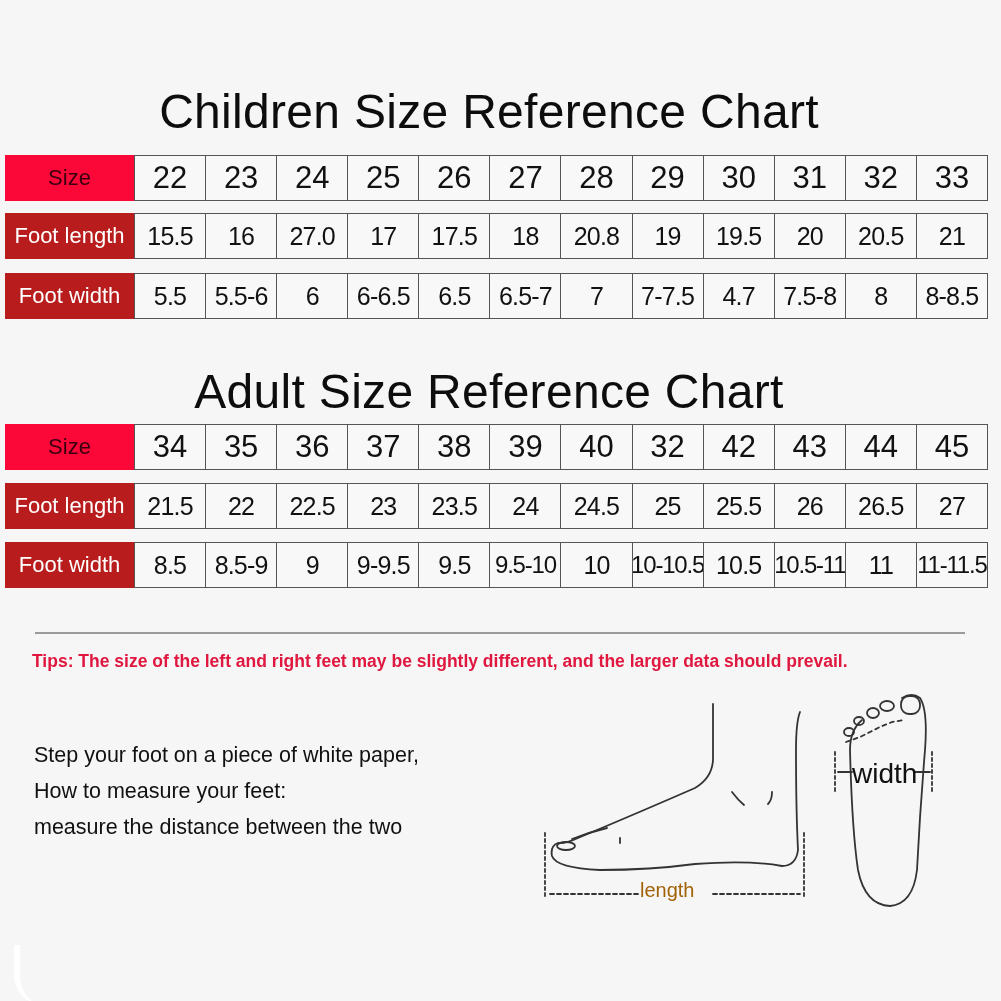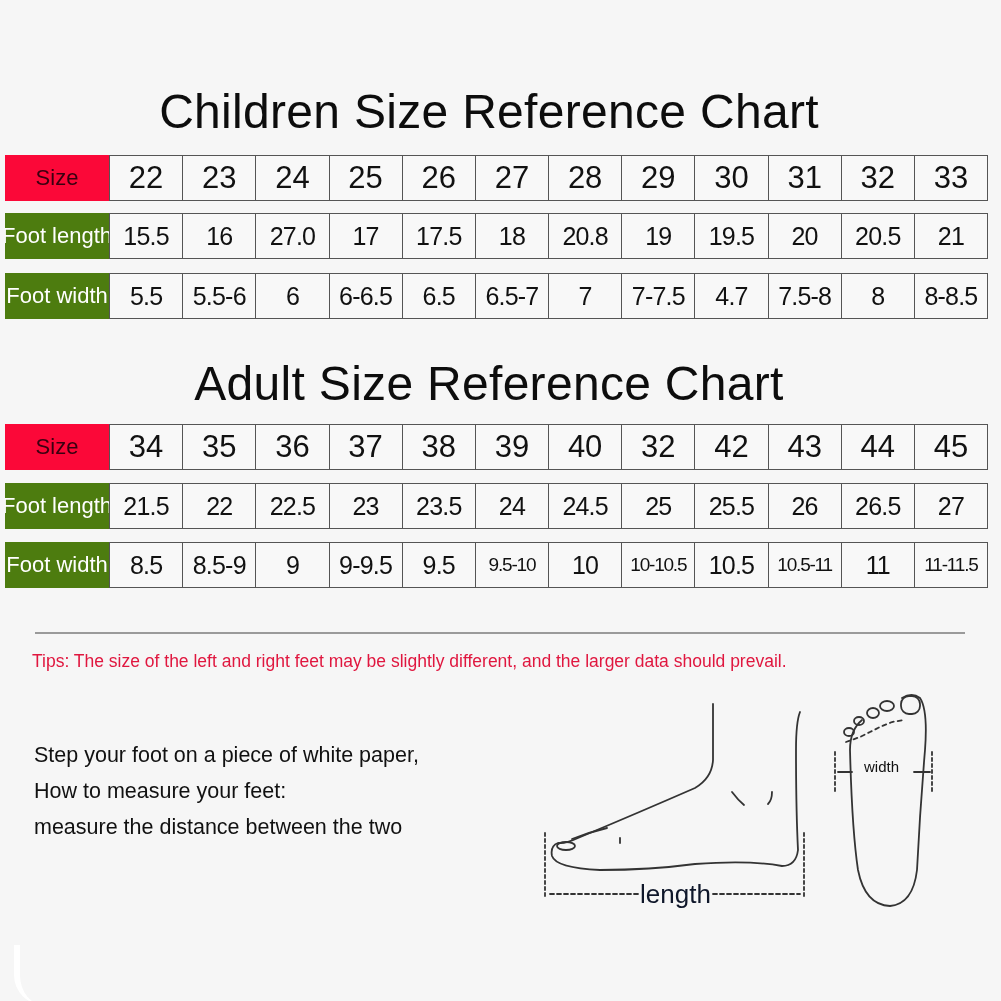--- a/index.html
+++ b/index.html
@@ -10,36 +10,36 @@
   .title {
     position:absolute; left:0; width:978px; text-align:center;
     font-size:48px; font-weight:normal; color:#0d0d0d; letter-spacing:0.3px;
   }
   .tbl { position:absolute; left:5px; width:983px; }
   .row {
     position:absolute; left:0; width:983px; height:46px; display:flex;
     box-sizing:border-box;
   }
   .row .lab {
-    width:104px; flex:none; height:100%; display:flex; align-items:center; justify-content:center;
+    width:129px; flex:none; height:100%; display:flex; align-items:center; justify-content:center;
     font-size:22px; box-sizing:border-box; white-space:nowrap; overflow:hidden;
   }
   .row .lab.red { background:#fb0838; color:#3a0010; }
-  .row .lab.dark { background:#4d7c0f; color:#ffffff; }
+  .row .lab.dark { background:#b91c1c; color:#ffffff; }
   .row .cells { flex:1; display:flex; height:100%; border:1.5px solid #555; border-left:none; box-sizing:border-box;align-items:center; }
   .row .cell {
     flex:1; height:100%; display:flex; align-items:center; justify-content:center;
     border-left:1.5px solid #555; box-sizing:border-box; background:#f8f8f8;
     font-size:25px; color:#111; white-space:nowrap; overflow:hidden; letter-spacing:-0.8px;
   }
   .row.size .cell { font-size:31px; letter-spacing:0; }
-  .row .cell.small { font-size:19px; letter-spacing:-1.2px; }
+  .row .cell.small { font-size:24px; letter-spacing:-1.2px; }
   .divider { position:absolute; left:35px; top:632px; width:930px; height:2px; background:#9a9a9a; }
   .tips {
-    position:absolute; left:32px; top:651px; font-size:17.5px; color:#e0173f; white-space:nowrap;
+    position:absolute; left:32px; top:651px; font-size:17.5px; color:#e0173f; white-space:nowrap;font-weight:bold;
   }
   .howto { position:absolute; left:34px; top:737px; font-size:21.5px; line-height:36px; color:#111; }
   .howto div { white-space:nowrap; }
   .diagram { position:absolute; left:520px; top:690px; width:480px; height:240px; }
   .corner { position:absolute; left:14px; top:945px; width:30px; height:60px;
     border-left:6px solid #fff; border-bottom-left-radius:30px; }
 </style>
 </head>
 <body>
 
@@ -92,21 +92,21 @@
       <div class="cell">7</div>
       <div class="cell">7-7.5</div>
       <div class="cell">4.7</div>
       <div class="cell">7.5-8</div>
       <div class="cell">8</div>
       <div class="cell">8-8.5</div>
     </div>
   </div>
 </div>
 
-<div class="title" style="top:356px">Adult Size Reference Chart</div>
+<div class="title" style="top:364px">Adult Size Reference Chart</div>
 
 <div class="tbl">
   <div class="row size" style="top:424px">
     <div class="lab red">Size</div>
     <div class="cells">
       <div class="cell">34</div>
       <div class="cell">35</div>
       <div class="cell">36</div>
       <div class="cell">37</div>
       <div class="cell">38</div>
@@ -186,17 +186,17 @@
     <ellipse cx="353" cy="23" rx="6" ry="5"></ellipse>
     <ellipse cx="339" cy="31" rx="5" ry="4"></ellipse>
     <ellipse cx="329" cy="42" rx="5" ry="4"></ellipse>
     <path d="M326 52 L340 47 L350 42 L362 36 L372 32 L384 30" stroke-dasharray="4 4"></path>
 
     <path d="M315 62 L315 103" stroke-dasharray="3 3"></path>
     <path d="M412 62 L412 103" stroke-dasharray="3 3"></path>
     <path d="M318 82 L332 82"></path>
     <path d="M394 82 L410 82"></path>
   </svg>
-  <span style="position:absolute; left:120px; top:189px; font-size:26px; color:#0f172a; font-family:'Liberation Sans', sans-serif;">length</span>
-  <span style="position:absolute; left:344px; top:68px; font-size:15px; color:#111; font-family:'Liberation Sans', sans-serif;">width</span>
+  <span style="position:absolute; left:120px; top:189px; font-size:20px; color:#a16207; font-family:'Liberation Sans', sans-serif;">length</span>
+  <span style="position:absolute; left:332px; top:68px; font-size:28px; color:#111; font-family:'Liberation Sans', sans-serif;">width</span>
 </div>
 
 <div class="corner"></div>
 
 </body></html>

